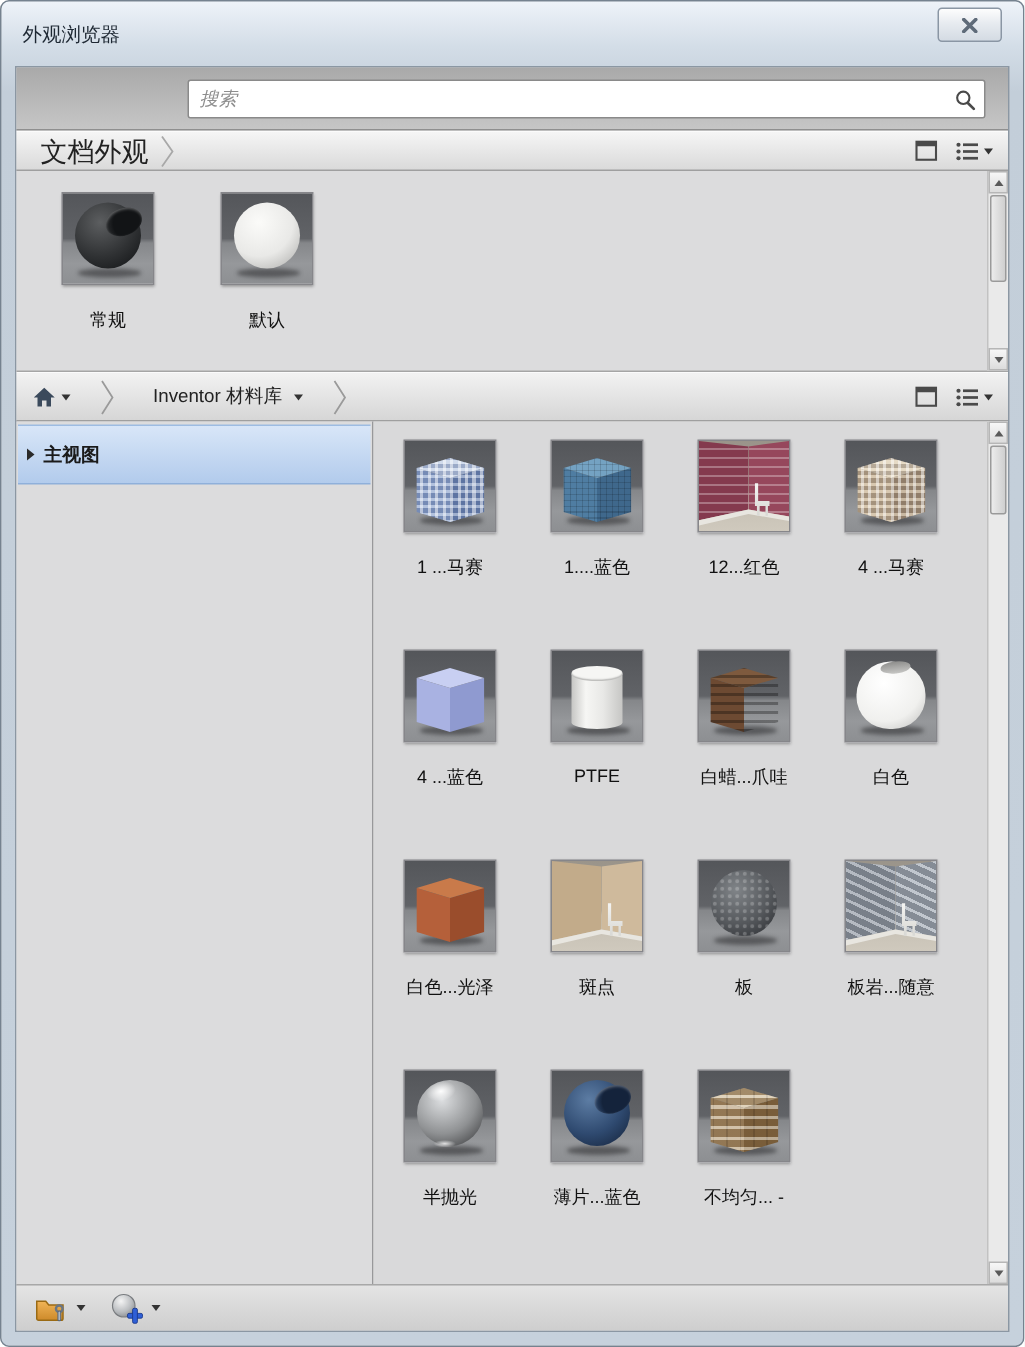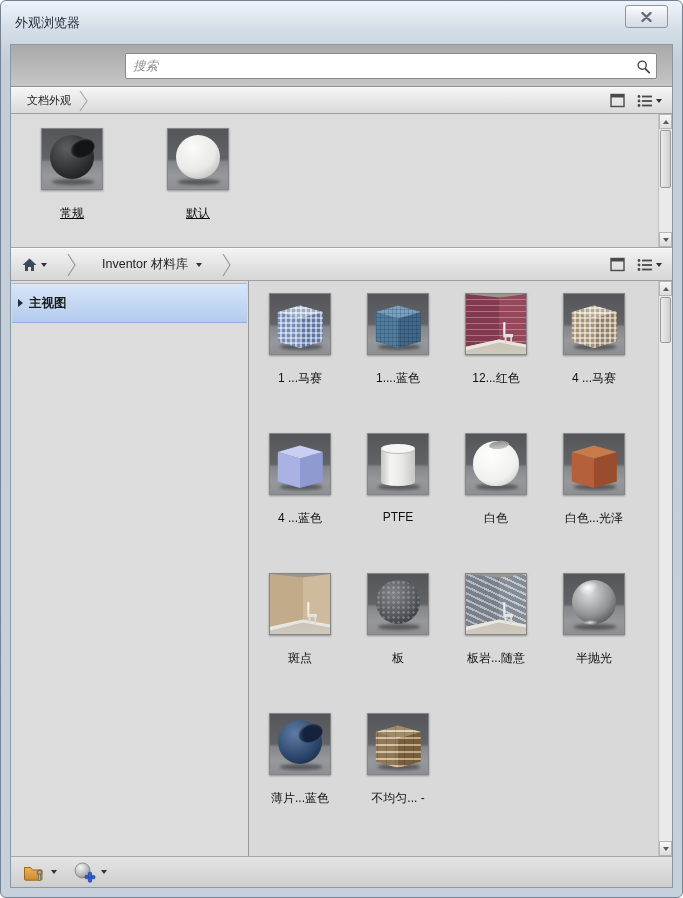--- a/index.html
+++ b/index.html
@@ -15,28 +15,28 @@
     display:flex;flex-direction:column;}
   
   .search-bar{position:relative;height:42px;background:linear-gradient(180deg,#a9a9a9,#c6c6c6);border-bottom:1px solid #8f8f8f;flex:0 0 auto;}
   .search-wrap{position:absolute;left:114px;right:15px;top:8px;height:26px;background:#fff;border:1px solid #8a8a8a;border-radius:2px;display:flex;align-items:center;}
   .search-wrap input{flex:1;border:0;outline:none;background:transparent;font-family:"Liberation Sans",sans-serif;font-size:12.5px;padding:0 4px 0 7px;color:#222;}
   .search-wrap input::placeholder{font-style:italic;color:#8e8e8e;}
   .mag{flex:0 0 auto;margin-right:5px;display:flex;}
   
   .hdr{height:27px;background:linear-gradient(180deg,#f5f5f5,#dadada);border-bottom:1px solid #9f9f9f;border-top:1px solid #fbfbfb;
     display:flex;align-items:center;padding:0 8px;flex:0 0 auto;}
-  .hdr-label{font-size:11px;color:#222;margin:0 6px 0 8px;}
+  .hdr-label{font-size:18px;color:#222;margin:0 6px 0 8px;}
   .chev{display:flex;margin:0 2px;}
   .hdr-right{margin-left:auto;display:flex;align-items:center;gap:6px;}
   .tool-btn{display:flex;align-items:center;gap:3px;padding:2px;border-radius:2px;}
   .caret{width:0;height:0;border-left:3.5px solid transparent;border-right:3.5px solid transparent;border-top:4.5px solid #333;}
   
   .doc-panel{position:relative;height:134px;background:#dcdcdd;flex:0 0 auto;border-bottom:1px solid #a5a5a5;}
-  .doc-items{display:flex;gap:64px;padding:10px 0 0 30px;text-decoration:underline;}
+  .doc-items{display:flex;gap:44px;padding:10px 0 0 30px;}
   
   .lib-bar{height:33px;background:linear-gradient(180deg,#f2f2f2,#d6d6d6);border-bottom:1px solid #9f9f9f;border-top:1px solid #fbfbfb;
     display:flex;align-items:center;padding:0 8px;gap:16px;flex:0 0 auto;}
   .lib-name{font-size:12.5px;color:#222;margin:0 5px 0 6px;}
   
   .main{flex:1;display:flex;min-height:0;}
   .tree{width:238px;background:#dcdcdd;border-right:1px solid #98989a;padding-top:2px;flex:0 0 auto;}
   .tree-row{height:40px;margin:0 1px;display:flex;align-items:center;gap:6px;padding-left:6px;font-size:12.5px;font-weight:700;color:#1a1a1a;}
   .tree-row.sel{background:linear-gradient(180deg,#d8e6f8,#b2cbec);border-top:1px solid #9dbce2;border-bottom:1px solid #8fb0da;}
   .tri-right{width:0;height:0;border-top:4px solid transparent;border-bottom:4px solid transparent;border-left:5.5px solid #2a2a2a;}
@@ -324,20 +324,32 @@
       <div class="scene t-cylinder x-plain">
         <i class="obj-shadow"></i>
 
         <i class="cyl-body"></i>
         <i class="cyl-top"></i>
 
       </div>
     </div>
     <div class="mat-label">PTFE</div>
   </div>
+            <div class="thumb-item" style="--c1: #6d4a32; --c2: #7e5a3e; --c3: #56392400;">
+    <div class="thumb">
+      <div class="scene t-cube x-wood">
+        <i class="obj-shadow"></i>
+        <i class="cube-right"></i>
+        <i class="cube-left"></i>
+        <i class="cube-top"></i>
+
+      </div>
+    </div>
+    <div class="mat-label">白蜡...爪哇</div>
+  </div>
             <div class="thumb-item" style="--c1: #f0f0ee; --c2: #ffffff; --c3: #c0c0be;">
     <div class="thumb">
       <div class="scene t-vase x-plain">
         <i class="obj-shadow"></i>
 
         <i class="vase-body"></i>
         <i class="vase-mouth"></i>
 
       </div>
     </div>

